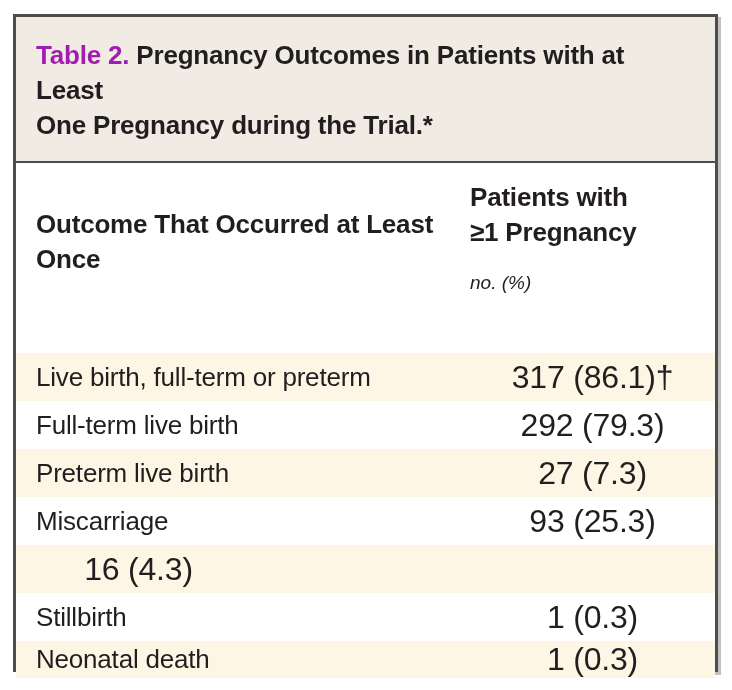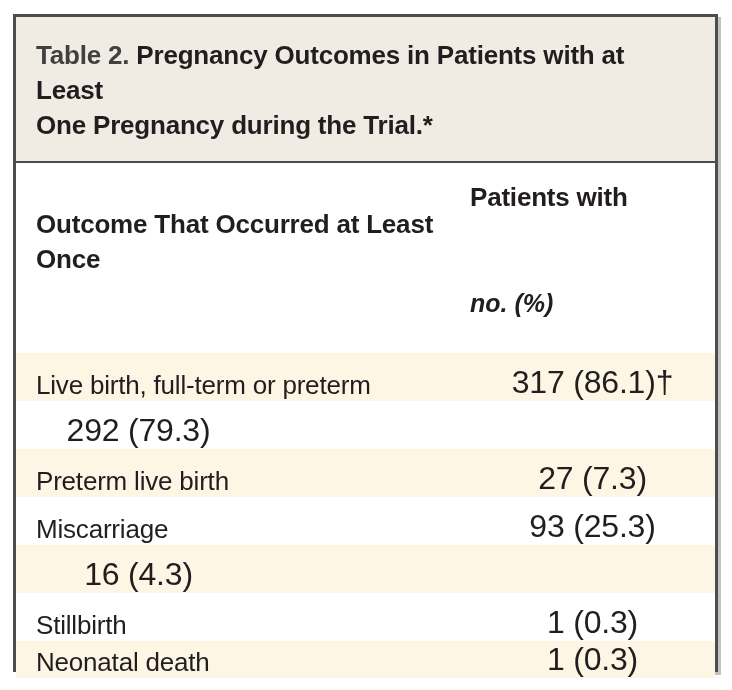--- a/index.html
+++ b/index.html
@@ -38,21 +38,21 @@
     padding: 21px 20px 18px 20px;
     box-sizing: border-box;
     flex: 0 0 auto;
   }
   .title-text {
     font-size: 26px;
     line-height: 35px;
     font-weight: bold;
     letter-spacing: -0.2px;
   }
-  .title-label { color: #404040; }
+  .title-label { color: #a21caf; }
   
   .header-section {
     display: flex;
     flex: 0 0 auto;
     height: 190px;
     box-sizing: border-box;
     background: #ffffff;
     gap: 15px;
   }
   .header-left {
@@ -73,34 +73,34 @@
     text-align: left;
     padding-top: 17px;
   }
   .header-right-lines {
     font-size: 26px;
     font-weight: bold;
     line-height: 35px;
     letter-spacing: -0.2px;
   }
   .unit-label {
-    margin-top: 39px;
-    font-size: 25px;
+    margin-top: 22px;
+    font-size: 19px;
     font-style: italic;
-    font-weight: bold;
+    font-weight: normal;
   }
   
   .rows {
     flex: 1;
     display: flex;
     flex-direction: column;
   }
   .row {
     display: flex;
-    align-items: flex-end;
+    align-items: center;
     height: 48px;
     flex: 0 0 auto;
     background: #ffffff;
   }
   .row.shaded { background: #FDF6E4; }
   .row:last-child { flex: 1; }
   .cell-outcome {
     flex: 1;
     padding-left: 20px;
     font-size: 26px;
@@ -127,34 +127,35 @@
       </div>
     </div>
 
     <div class="header-section">
       <div class="header-left">
         <div class="header-left-inner">Outcome That Occurred at Least Once</div>
       </div>
       <div class="header-right">
         <div class="header-right-lines">
           <span>Patients with</span><br>
-          <br>
+          <span>≥1 Pregnancy</span><br>
         </div>
         <div class="unit-label">no. (%)</div>
       </div>
     </div>
 
     <div class="rows">
 
       <div class="row shaded">
         <div class="cell-outcome">Live birth, full-term or preterm</div>
         <div class="cell-value">317 (86.1)†</div>
       </div>
 
       <div class="row">
+        <div class="cell-outcome">Full-term live birth</div>
         <div class="cell-value">292 (79.3)</div>
       </div>
 
       <div class="row shaded">
         <div class="cell-outcome">Preterm live birth</div>
         <div class="cell-value">27 (7.3)</div>
       </div>
 
       <div class="row">
         <div class="cell-outcome">Miscarriage</div>

